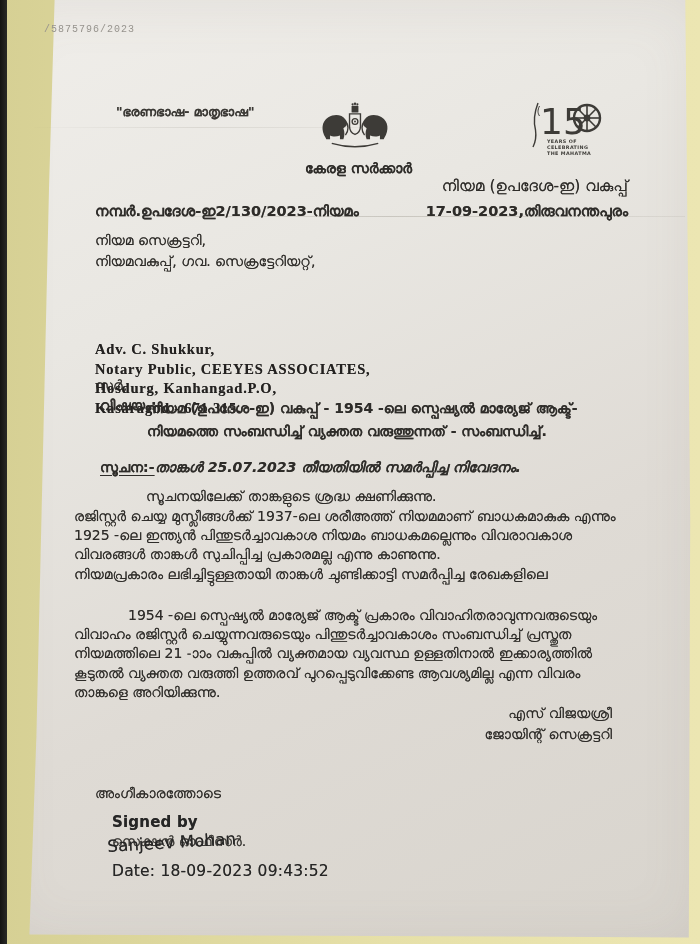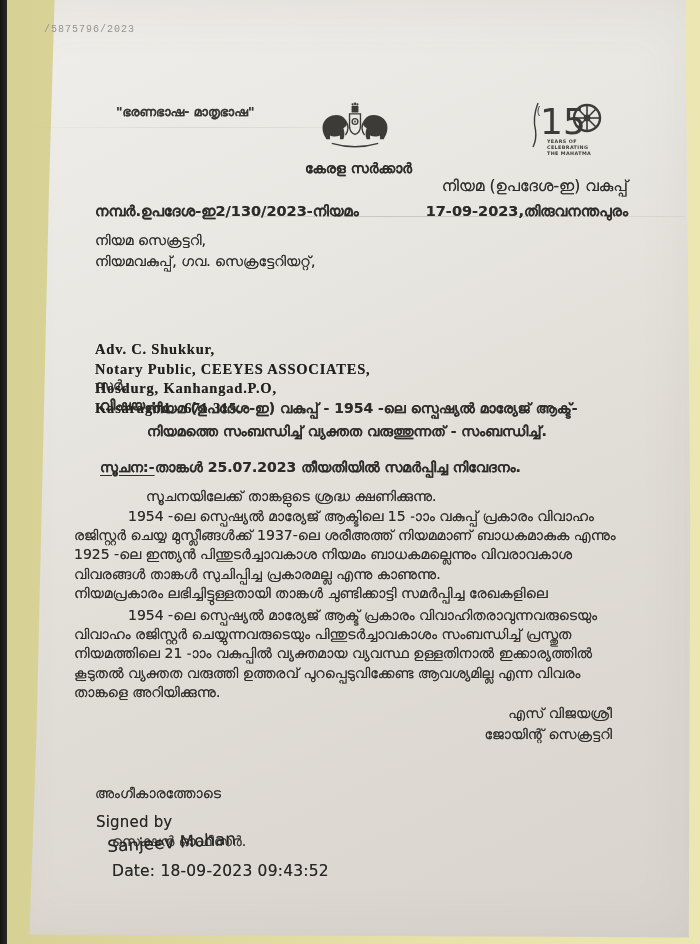--- a/index.html
+++ b/index.html
@@ -108,26 +108,25 @@
 
 <div class="txt ml" style="left:95px;top:377px;">സർ,</div>
 
 <div class="txt ml bold" style="left:100px;top:397px;">വിഷയം:-</div>
 <div class="txt block subject-lines" style="left:147px;top:397px;">
   <div class="ml bold">നിയമ (ഉപദേശ-ഇ) വകുപ്പ് - 1954 -ലെ സ്പെഷ്യൽ മാര്യേജ് ആക്ട്-</div>
   <div class="ml bold">നിയമത്തെ  സംബന്ധിച്ച്  വ്യക്തത വരുത്തുന്നത് - സംബന്ധിച്ച്.</div>
 </div>
 
 <div class="txt ml bold underline" style="left:100px;top:459px;">സൂചന:-</div>
-<div class="txt ml bold" style="left:155px;top:459px;">താങ്കൾ 25.07.2023 തീയതിയിൽ സമർപ്പിച്ച നിവേദനം.</div>
+<div class="txt ml bold" style="left:155px;top:459px;font-style:italic;">താങ്കൾ 25.07.2023 തീയതിയിൽ സമർപ്പിച്ച നിവേദനം.</div>
 
 <div class="txt ml" style="left:146px;top:488px;">സൂചനയിലേക്ക് താങ്കളുടെ ശ്രദ്ധ ക്ഷണിക്കുന്നു.</div>
 
 <div class="txt block para" style="left:74px;top:507px;width:556px;">
-  <div class="ml" style="padding-left:54px;">1954 -ലെ സ്പെഷ്യൽ മാര്യേജ് ആക്ടിലെ  15 -ാാം വകുപ്പ് പ്രകാരം വിവാഹം</div>
   <div class="ml">രജിസ്റ്റർ ചെയ്യ മുസ്ലീങ്ങൾക്ക് 1937-ലെ ശരീഅത്ത് നിയമമാണ് ബാധകമാകുക എന്നും</div>
   <div class="ml">1925 -ലെ ഇന്ത്യൻ പിന്തുടർച്ചാവകാശ നിയമം ബാധകമല്ലെന്നും വിവരാവകാശ</div>
   <div class="ml">വിവരങ്ങൾ താങ്കൾ  സുചിപ്പിച്ച പ്രകാരമല്ല എന്നു കാണുന്നു.</div>
   <div class="ml">നിയമപ്രകാരം ലഭിച്ചിട്ടുള്ളതായി താങ്കൾ ചുണ്ടിക്കാട്ടി  സമർപ്പിച്ച രേഖകളിലെ</div>
 </div>
 
 <div class="txt block para" style="left:74px;top:606px;width:556px;">
   <div class="ml" style="padding-left:54px;">1954 -ലെ സ്പെഷ്യൽ മാര്യേജ് ആക്ട് പ്രകാരം വിവാഹിതരാവുന്നവരുടെയും</div>
   <div class="ml">വിവാഹം രജിസ്റ്റർ ചെയ്യുന്നവരുടെയും പിന്തുടർച്ചാവകാശം സംബന്ധിച്ച് പ്രസ്തുത</div>
   <div class="ml">നിയമത്തിലെ 21 -ാാം വകുപ്പിൽ  വ്യക്തമായ വ്യവസ്ഥ ഉള്ളതിനാൽ ഇക്കാര്യത്തിൽ</div>
@@ -135,16 +134,16 @@
   <div class="ml">താങ്കളെ അറിയിക്കുന്നു.</div>
 </div>
 
 <div class="txt block closing" style="left:400px;top:703px;width:212px;">
   <div class="ml">എസ് വിജയശ്രീ</div>
   <div class="ml">ജോയിന്റ് സെക്രട്ടറി</div>
 </div>
 
 <div class="txt ml" style="left:95px;top:785px;">അംഗീകാരത്തോടെ</div>
 
-<div class="txt sans-en" style="left:96px;top:813px;">Signed by</div>
+<div class="txt sans-en" style="left:112px;top:813px;font-weight:bold;">Signed by</div>
 <div class="txt ml" style="left:112px;top:833px;opacity:.92;">സെക്ഷൻ ഓഫീസർ.</div>
 <div class="txt sans-en tilt" style="left:108px;top:837px;font-size:16.5px;">Sanjeev Mohan</div>
 <div class="txt sans-en" style="left:112px;top:862px;font-size:15.5px;">Date: 18-09-2023 09:43:52</div>
 
 </body></html>

